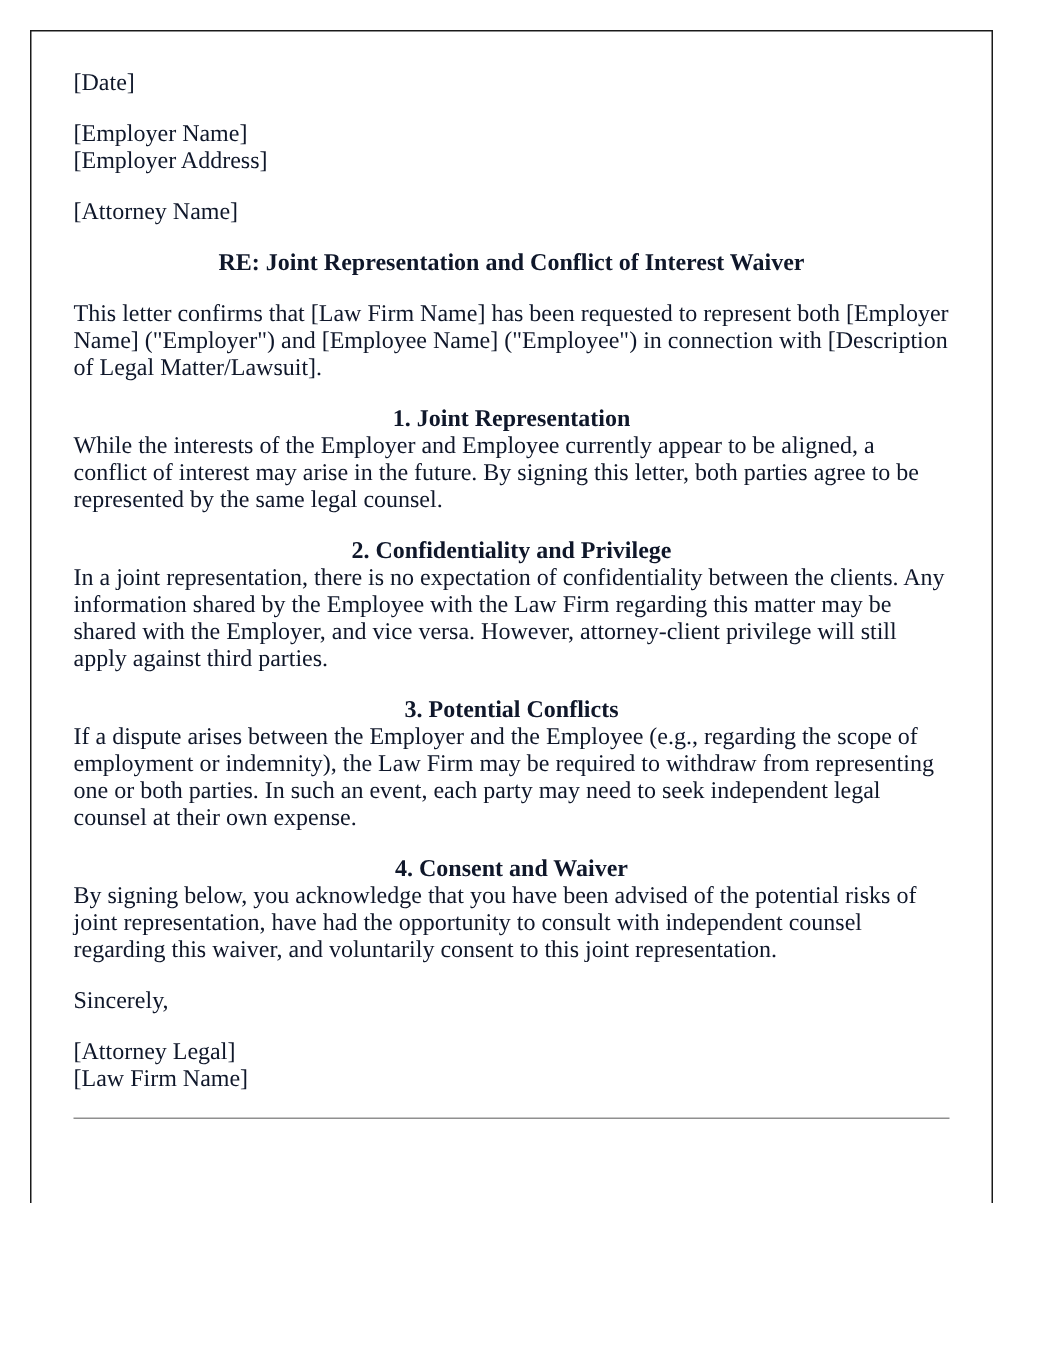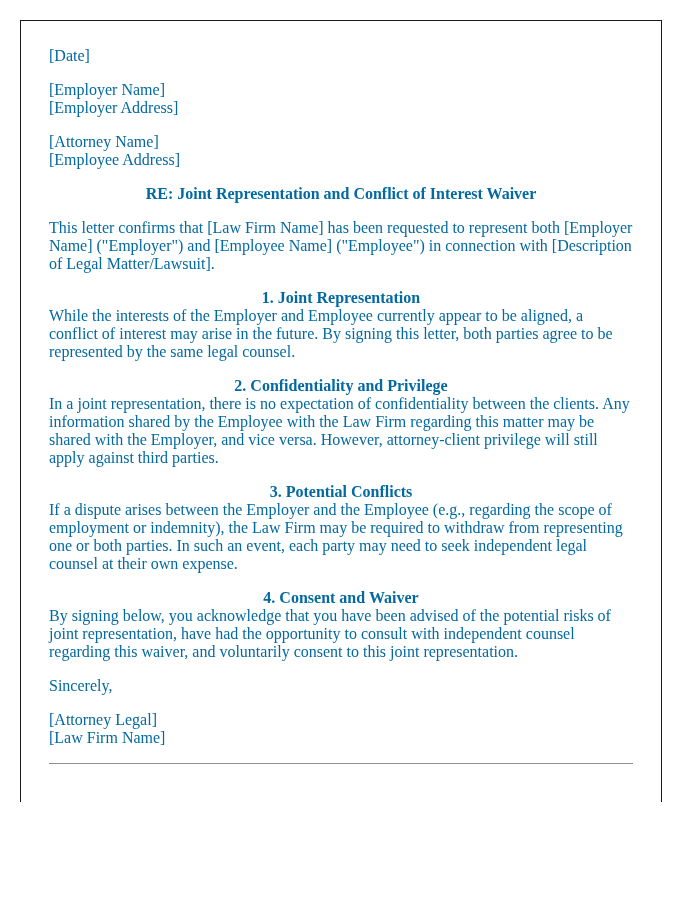--- a/index.html
+++ b/index.html
@@ -18,21 +18,21 @@
     width: 642px;
     height: 782px;
     border: 1px solid #1a1a1a;
     border-bottom: none;
     background: #ffffff;
     padding: 10px 28px 0 28px;
     overflow: hidden;
     font-family: "Liberation Serif", "DejaVu Serif", serif;
     font-size: 16px;
     line-height: 18px;
-    color: #0369a1;
+    color: #0f172a;
   }
   .letter-page p {
     margin: 16px 0;
   }
   .bold {
     font-weight: bold;
     text-align: center;
   }
   .line {
     display: block;
@@ -51,21 +51,20 @@
 
   <p>[Date]</p>
 
   <p>
     <span class="line">[Employer Name]</span>
     <span class="line">[Employer Address]</span>
   </p>
 
   <p>
     <span class="line">[Attorney Name]</span>
-    <span class="line">[Employee Address]</span>
   </p>
 
   <p class="bold">RE: Joint Representation and Conflict of Interest Waiver</p>
 
 
   <p>This letter confirms that [Law Firm Name] has been requested to represent both [Employer Name] ("Employer") and [Employee Name] ("Employee") in connection with [Description of Legal Matter/Lawsuit].</p>
 
   <p>
     <span class="line bold">1. Joint Representation</span>
     <span>While the interests of the Employer and Employee currently appear to be aligned, a conflict of interest may arise in the future. By signing this letter, both parties agree to be represented by the same legal counsel.</span>

